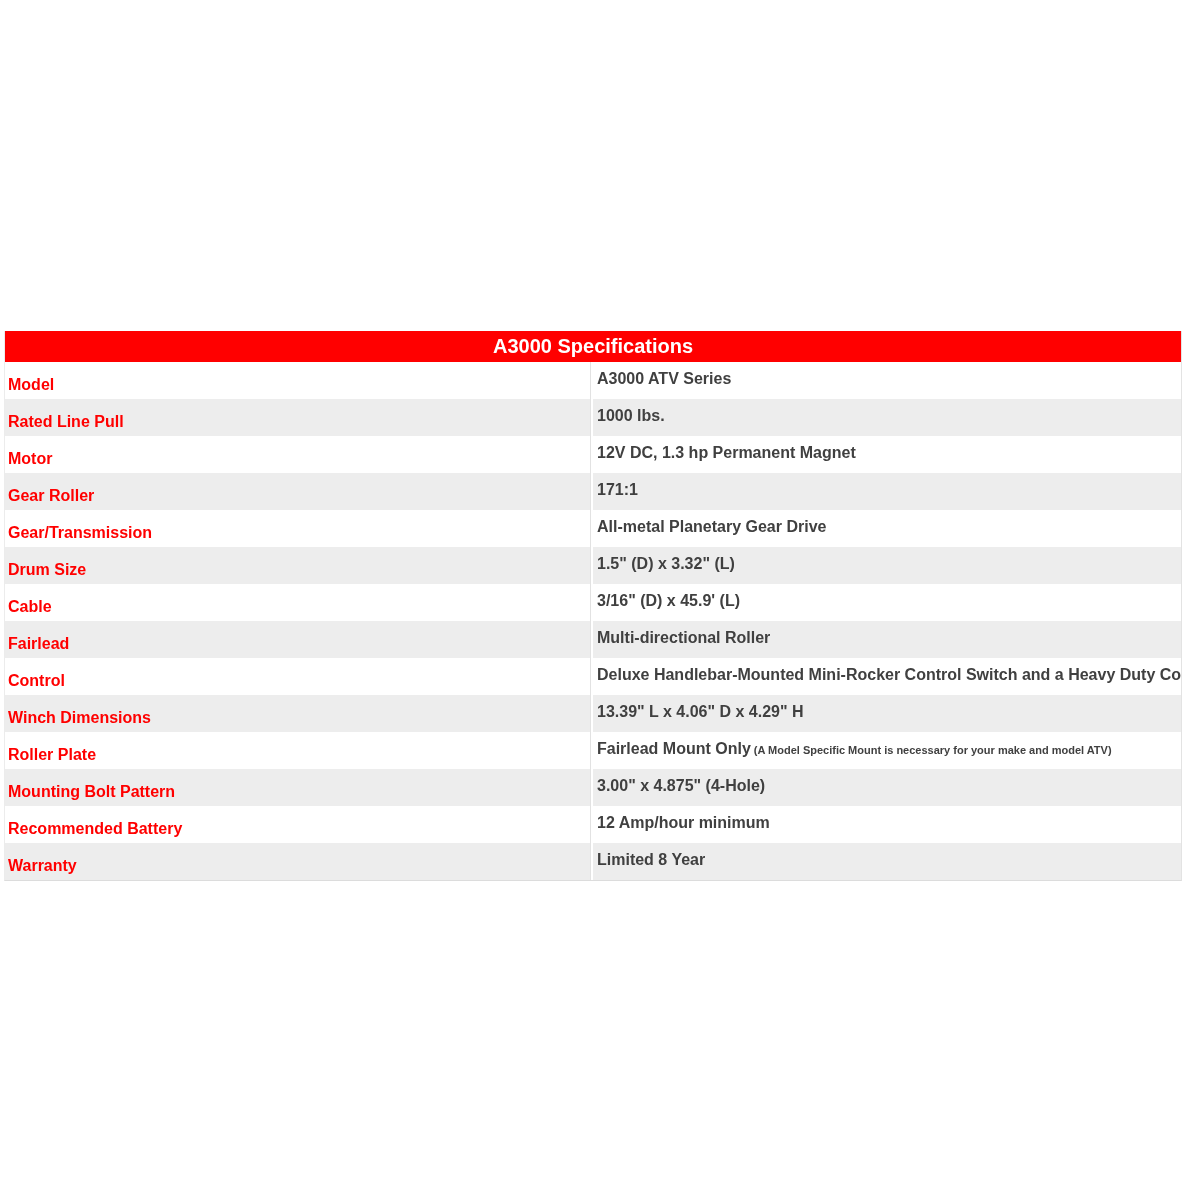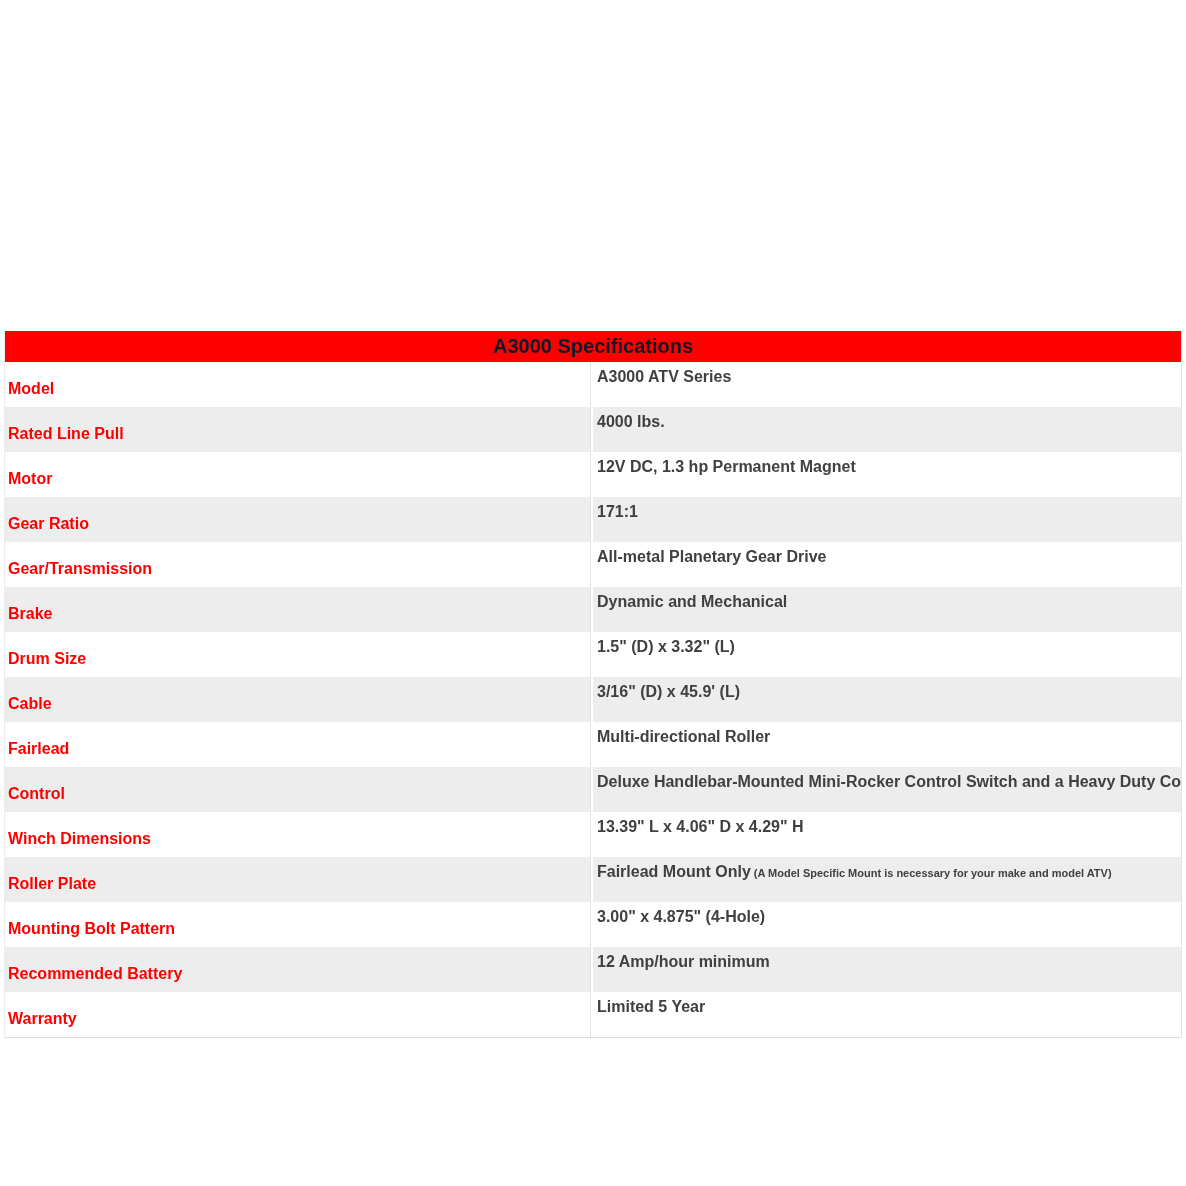--- a/index.html
+++ b/index.html
@@ -24,21 +24,21 @@
     width: 100%;
     border-collapse: separate;
     border-spacing: 0;
     border-left: 1px solid #ececec;
     border-right: 1px solid #e3e3e3;
     border-bottom: 1px solid #dcdcdc;
     table-layout: fixed;
   }
   th.spec-title {
     background: #ff0000;
-    color: #0f172a;
+    color: #ffffff;
     height: 31px;
     font-size: 20px;
     font-weight: bold;
     text-align: center;
     vertical-align: middle;
     padding: 0;
   }
   td {
     height: 29px;
     vertical-align: middle;
@@ -49,21 +49,21 @@
   }
   td.spec-label {
     width: 208px;
     color: #ff0000;
     padding: 8px 4px 0 3px;
     border-right: 2px solid #ffffff;
     box-shadow: inset -1px 0 0 #e2e2e2;
   }
   td.spec-value {
     color: #404040;
-    padding: 0 8px 16px 4px;
+    padding: 0 8px 4px 4px;
   }
   tbody tr:nth-child(odd) td { background: #ffffff; }
   tbody tr:nth-child(even) td { background: #ededed; }
   .note {
     font-size: 11px;
     font-weight: bold;
     color: #404040;
     margin-left: 3px;
   }
 </style>
@@ -78,37 +78,33 @@
       </tr>
     </thead>
     <tbody id="spec-body">
 
     <tr>
           <td class="spec-label">Model</td>
           <td class="spec-value"><span>A3000 ATV Series</span></td>
         </tr>
         <tr>
           <td class="spec-label">Rated Line Pull</td>
-          <td class="spec-value"><span>4000 lbs.</span></td>
+          <td class="spec-value"><span>1000 lbs.</span></td>
         </tr>
         <tr>
           <td class="spec-label">Motor</td>
           <td class="spec-value"><span>12V DC, 1.3 hp Permanent Magnet</span></td>
         </tr>
         <tr>
-          <td class="spec-label">Gear Ratio</td>
+          <td class="spec-label">Gear Roller</td>
           <td class="spec-value"><span>171:1</span></td>
         </tr>
         <tr>
           <td class="spec-label">Gear/Transmission</td>
           <td class="spec-value"><span>All-metal Planetary Gear Drive</span></td>
-        </tr>
-        <tr>
-          <td class="spec-label">Brake</td>
-          <td class="spec-value"><span>Dynamic and Mechanical</span></td>
         </tr>
         <tr>
           <td class="spec-label">Drum Size</td>
           <td class="spec-value"><span>1.5" (D) x 3.32" (L)</span></td>
         </tr>
         <tr>
           <td class="spec-label">Cable</td>
           <td class="spec-value"><span>3/16" (D) x 45.9' (L)</span></td>
         </tr>
         <tr>
@@ -130,17 +126,17 @@
         <tr>
           <td class="spec-label">Mounting Bolt Pattern</td>
           <td class="spec-value"><span>3.00" x 4.875" (4-Hole)</span></td>
         </tr>
         <tr>
           <td class="spec-label">Recommended Battery</td>
           <td class="spec-value"><span>12 Amp/hour minimum</span></td>
         </tr>
         <tr>
           <td class="spec-label">Warranty</td>
-          <td class="spec-value"><span>Limited 5 Year</span></td>
+          <td class="spec-value"><span>Limited 8 Year</span></td>
         </tr>
       </tbody>
   </table>
 </div>
 
 </body></html>

